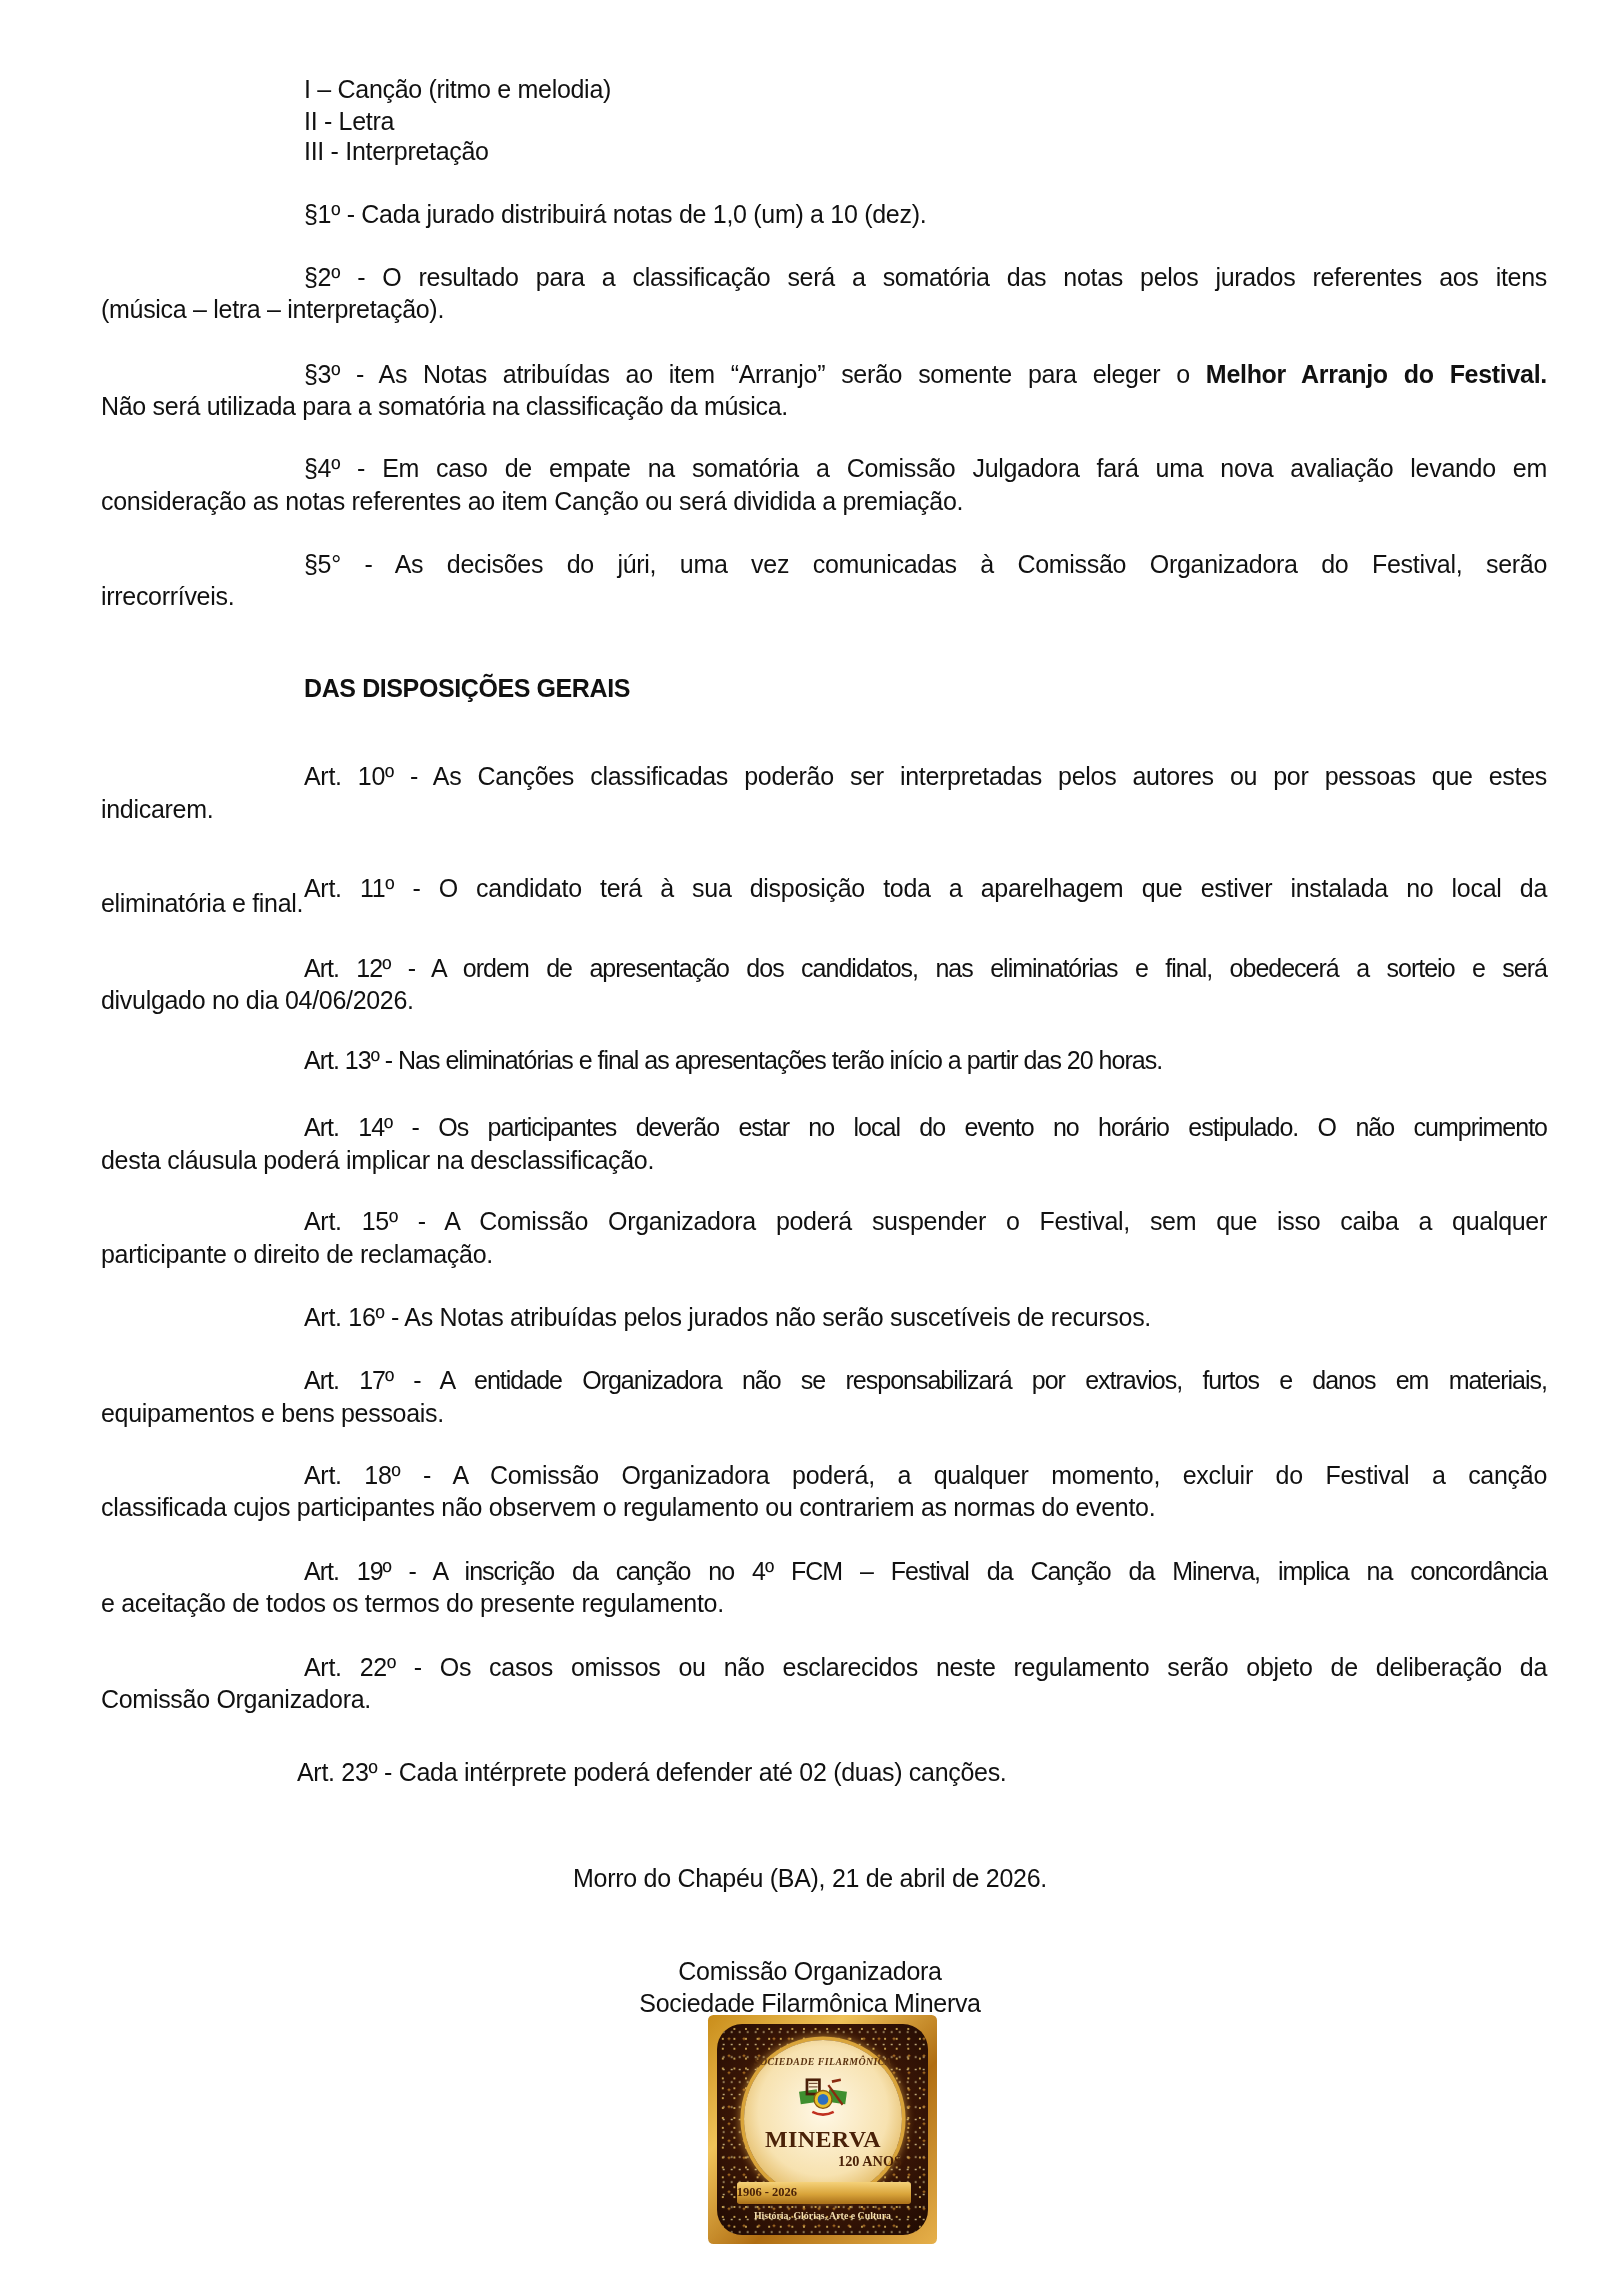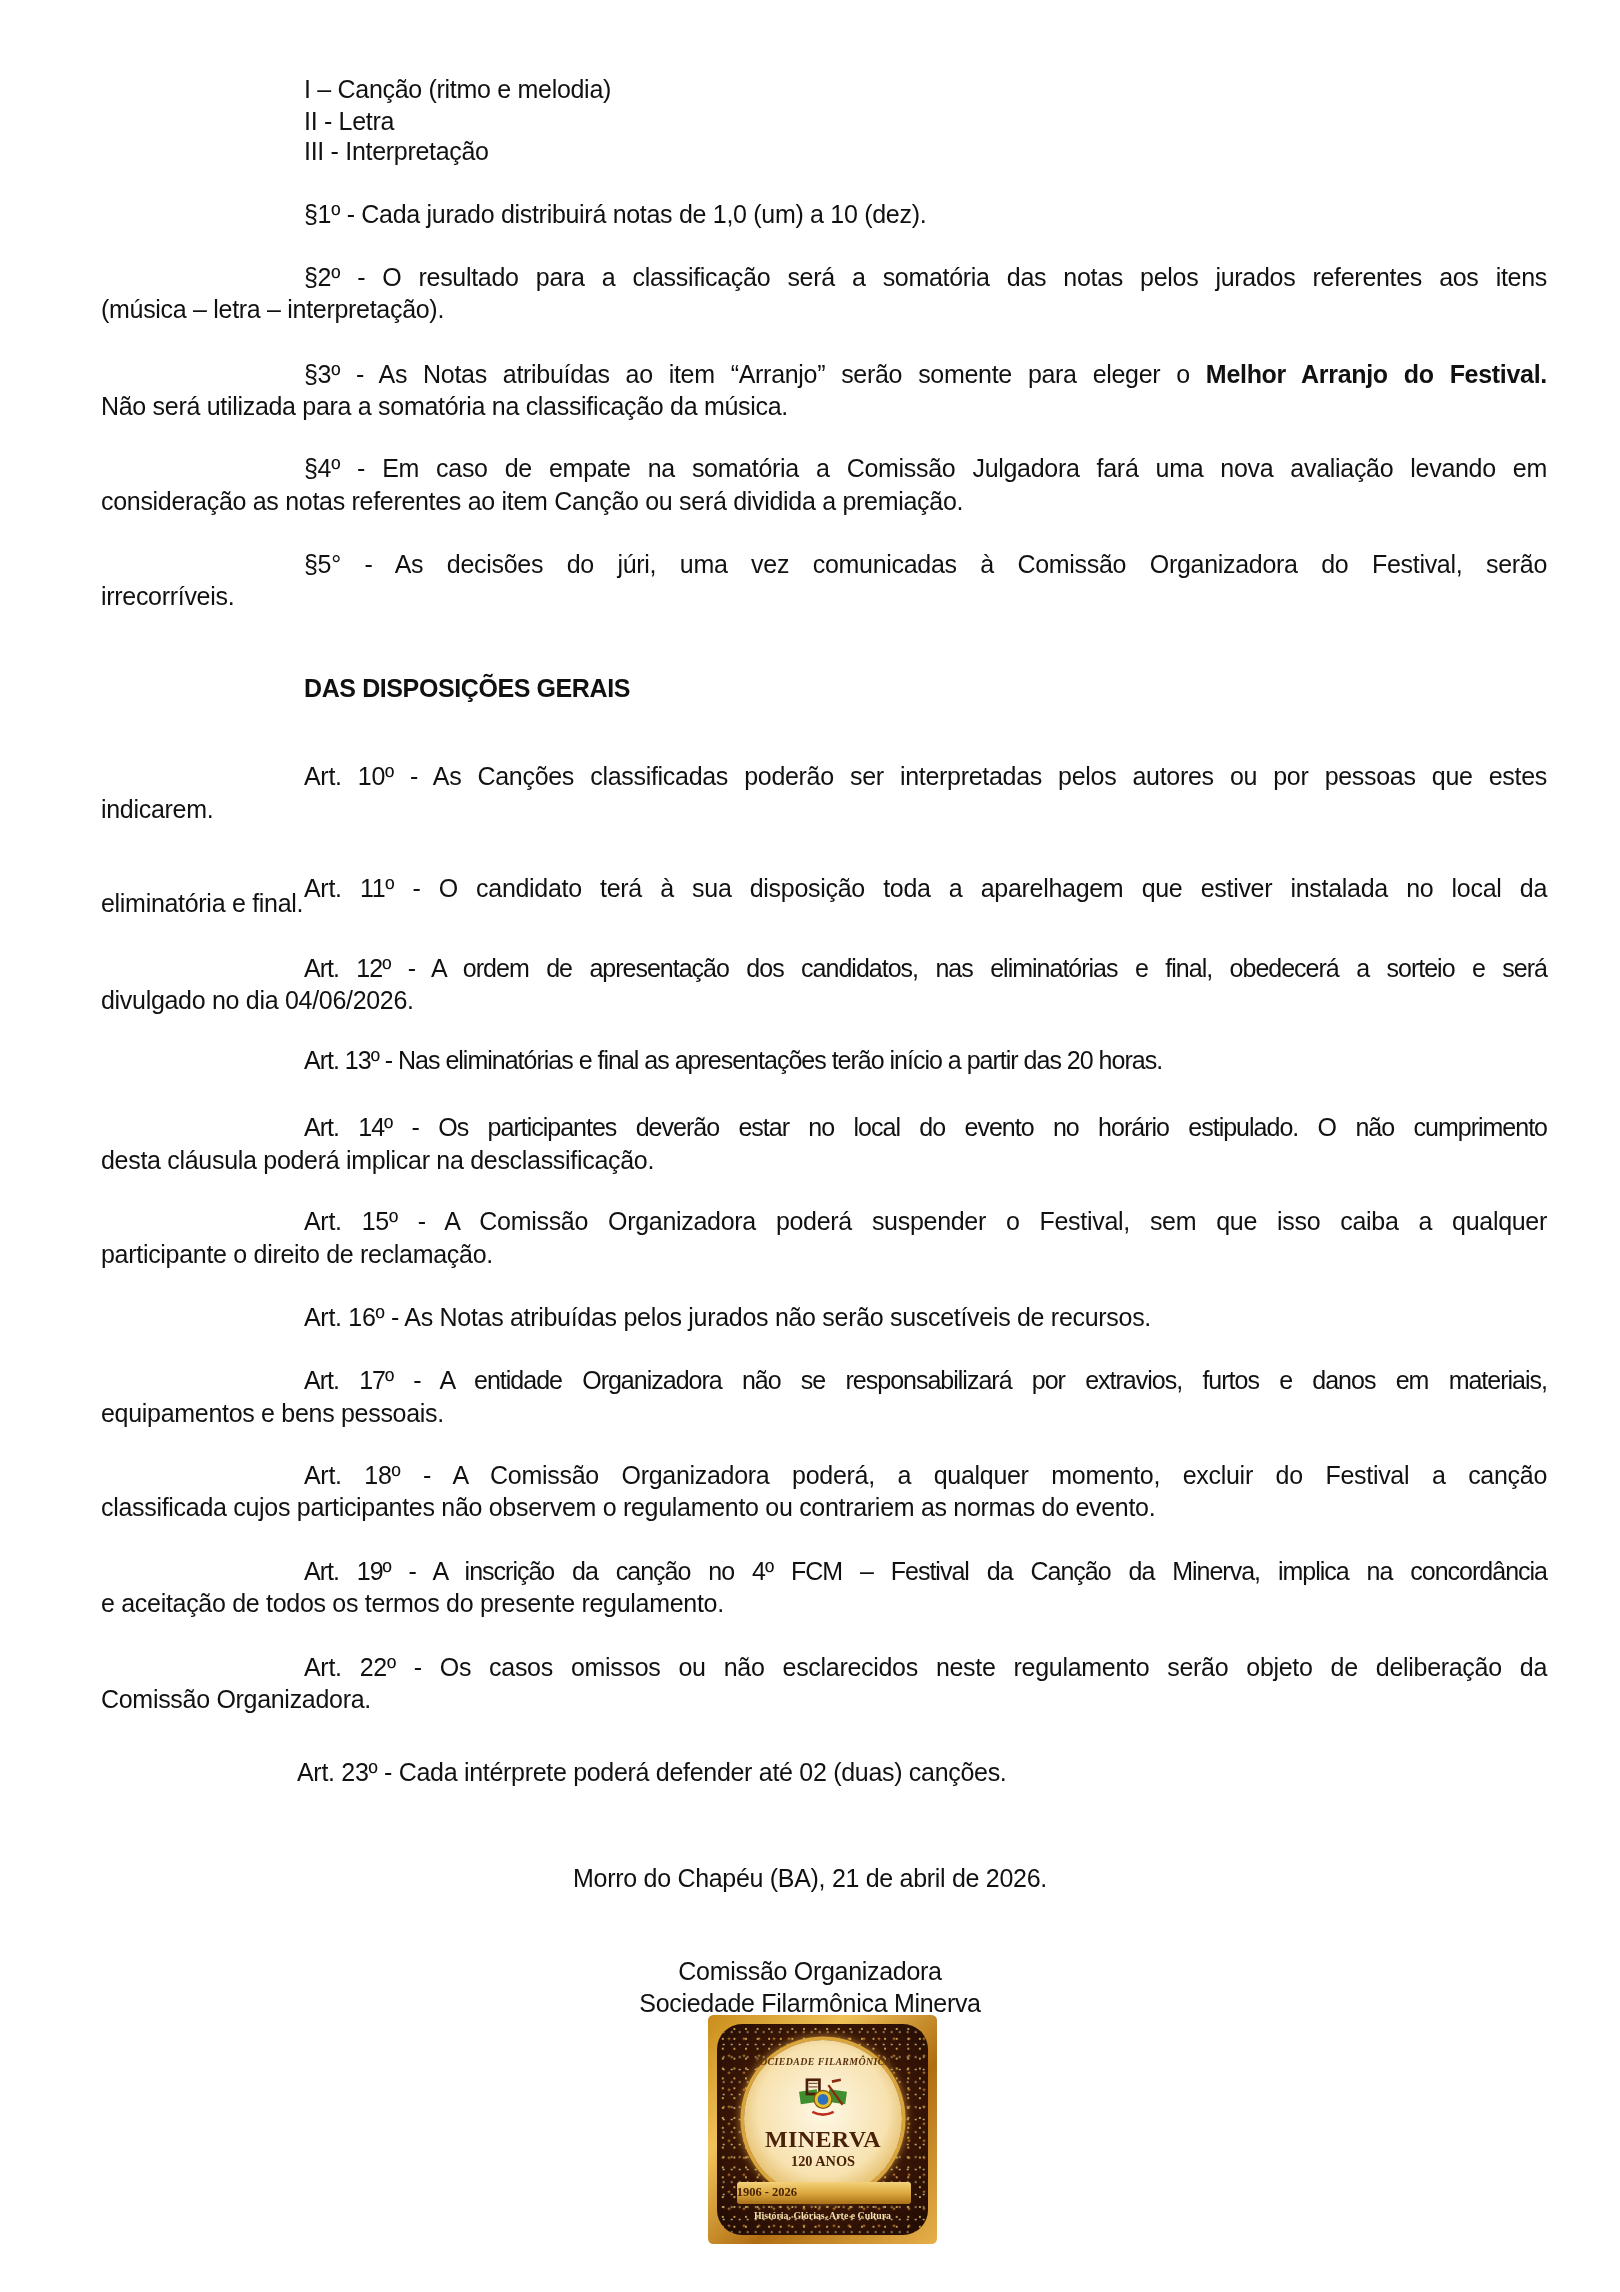--- a/index.html
+++ b/index.html
@@ -71,21 +71,21 @@
     }
     .emblem {
       position: absolute; left: 52px; top: 38px; width: 54px; height: 41px;
     }
     .minerva-word {
       position: absolute; left: 0; top: 86px; width: 158px; text-align: center;
       font-family: "Liberation Serif", serif; font-weight: bold; font-size: 24px; color: #4a2208;
       letter-spacing: 0.4px;
     }
     .anos-word {
-      position: absolute; left: 0; top: 113px; width: 158px; text-align: center;
+      position: absolute; left: 0; top: 113px; width: 158px; text-align: right;
       font-family: "Liberation Serif", serif; font-weight: bold; font-size: 14.3px; color: #4a2208;
     }
     .ribbon {
       position: absolute; left: 19.7px; top: 158px; width: 174px; height: 21.5px;
       background: linear-gradient(180deg, #f5d27a 0%, #d9a43a 55%, #a9701a 100%);
       border-radius: 2.7px;
       line-height: 21.5px;
       font-family: "Liberation Serif", serif; font-size: 12.5px; font-weight: bold; color: #4a2208;
     }
     .motto {

